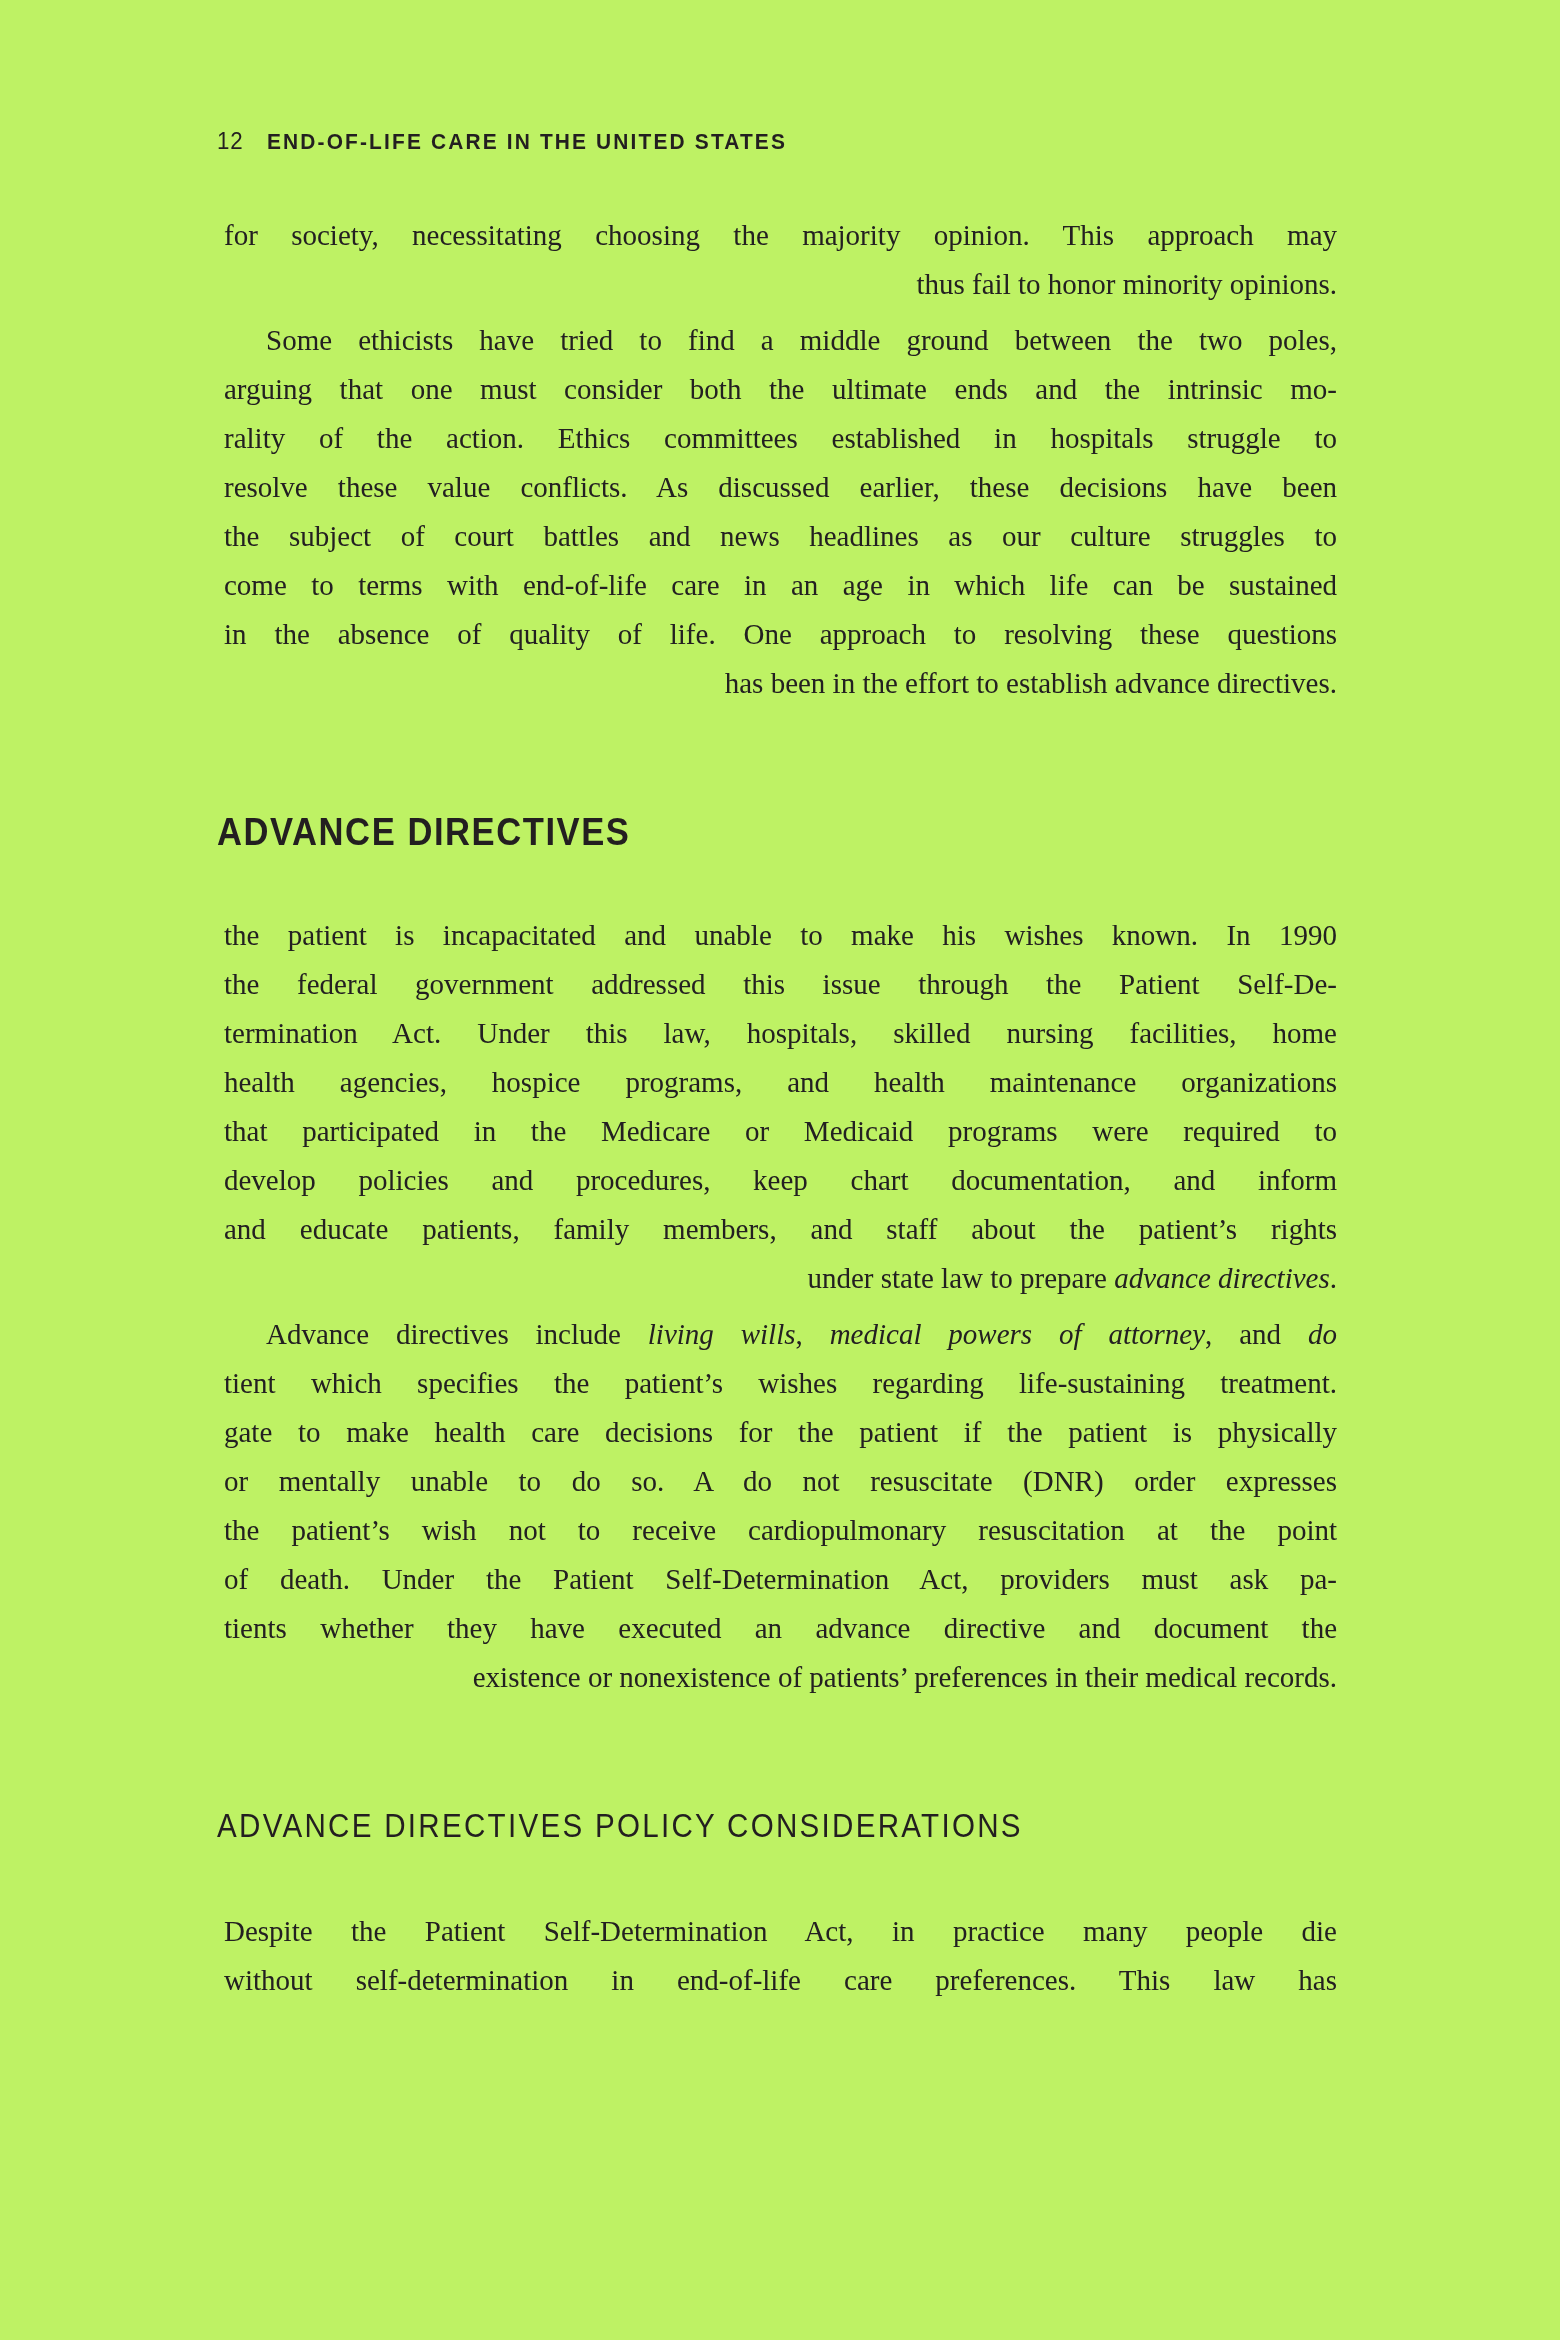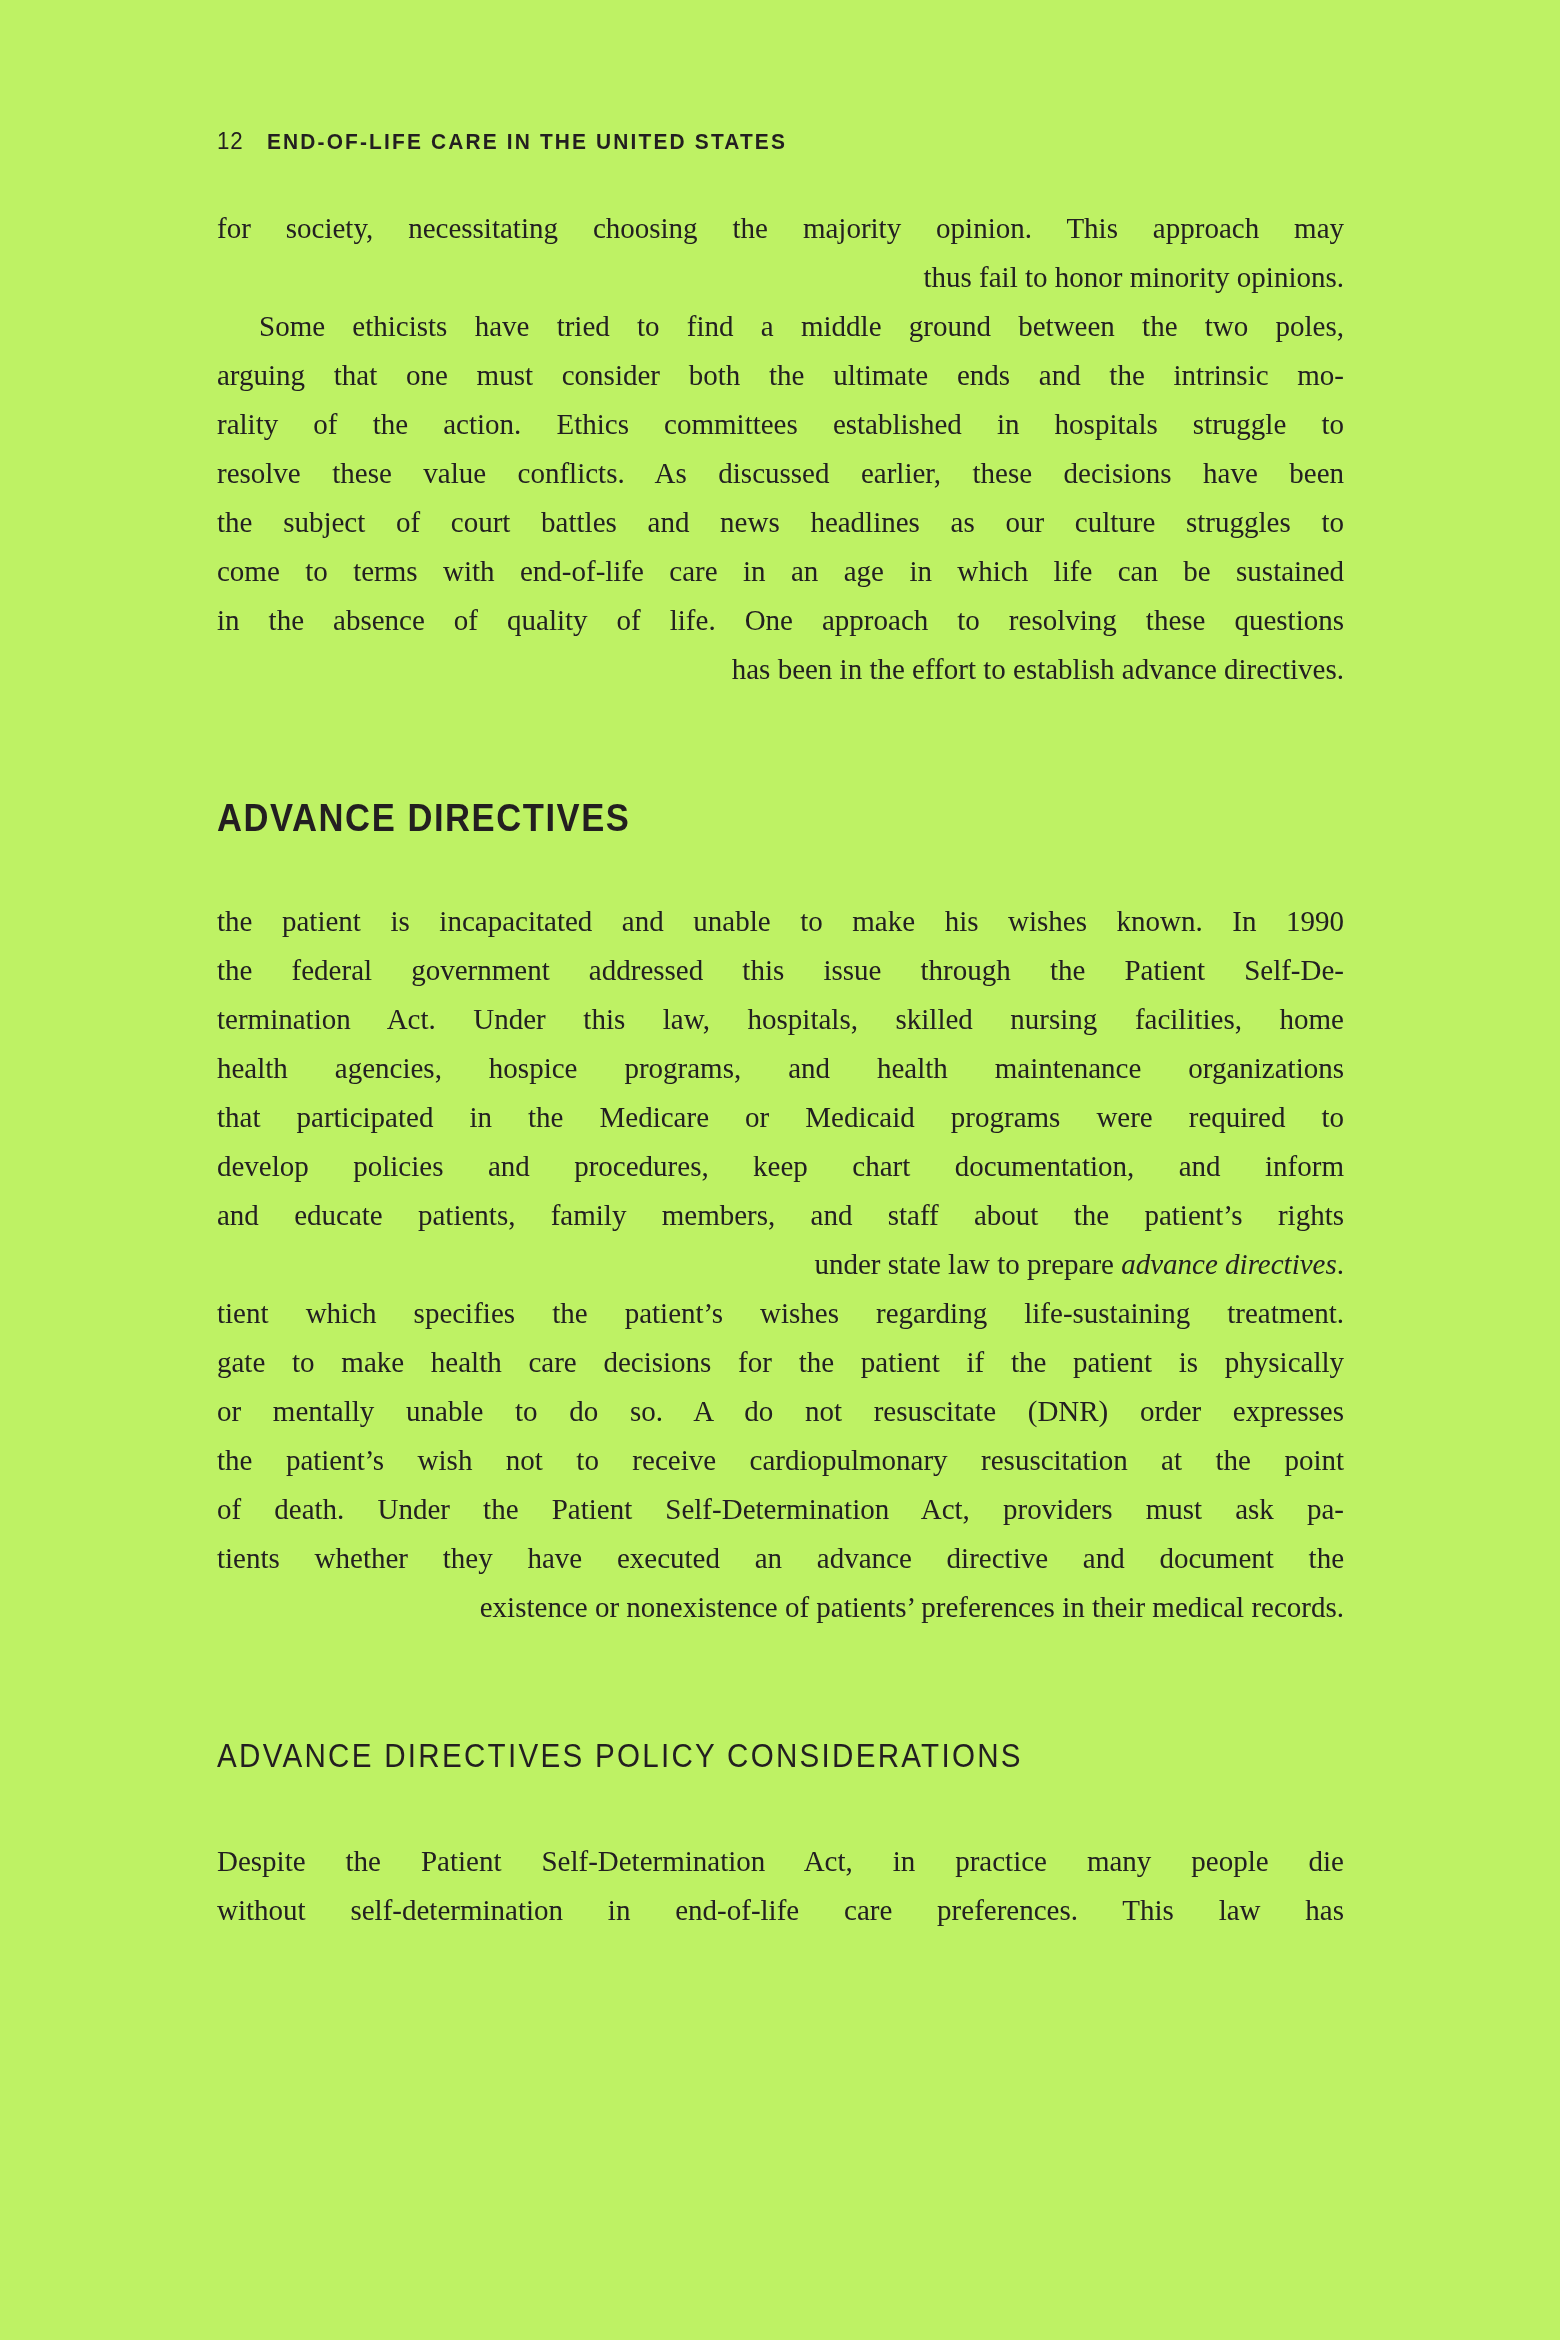--- a/index.html
+++ b/index.html
@@ -43,21 +43,21 @@
   .text-column {
     position: absolute;
     left: 217px;
     top: 204px;
     width: 1127px;
     font-family: "Liberation Serif", serif;
     font-size: 29px;
     line-height: 49px;
     color: #232021;
   }
-  .para { margin: 0; }
+  .para { margin: 7px; }
   .line { white-space: normal; text-align: right; }
   .line.justify {
     text-align: justify;
     text-align-last: justify;
   }
   .line.indent { text-indent: 42px; }
   .line em { font-style: italic; }
   .heading1, .heading2 {
     font-family: "Liberation Sans", sans-serif;
     color: #231f20;
@@ -108,20 +108,21 @@
         <div class="line justify"><span>the patient is incapacitated and unable to make his wishes known. In 1990</span></div>
         <div class="line justify"><span>the federal government addressed this issue through the Patient Self-De-</span></div>
         <div class="line justify"><span>termination Act. Under this law, hospitals, skilled nursing facilities, home</span></div>
         <div class="line justify"><span>health agencies, hospice programs, and health maintenance organizations</span></div>
         <div class="line justify"><span>that participated in the Medicare or Medicaid programs were required to</span></div>
         <div class="line justify"><span>develop policies and procedures, keep chart documentation, and inform</span></div>
         <div class="line justify"><span>and educate patients, family members, and staff about the patient’s rights</span></div>
         <div class="line"><span>under state law to prepare </span><em>advance directives</em><span>.</span></div>
       </div>
       <div class="para">
+        <div class="line justify indent"><span>Advance directives include </span><em>living wills</em><span>, </span><em>medical powers of attorney</em><span>, and </span><em>do</em></div>
         <div class="line justify"><span>tient which specifies the patient’s wishes regarding life-sustaining treatment.</span></div>
         <div class="line justify"><span>gate to make health care decisions for the patient if the patient is physically</span></div>
         <div class="line justify"><span>or mentally unable to do so. A do not resuscitate (DNR) order expresses</span></div>
         <div class="line justify"><span>the patient’s wish not to receive cardiopulmonary resuscitation at the point</span></div>
         <div class="line justify"><span>of death. Under the Patient Self-Determination Act, providers must ask pa-</span></div>
         <div class="line justify"><span>tients whether they have executed an advance directive and document the</span></div>
         <div class="line"><span>existence or nonexistence of patients’ preferences in their medical records.</span></div>
       </div>
       <div class="heading2">ADVANCE DIRECTIVES POLICY CONSIDERATIONS</div>
       <div class="para">

